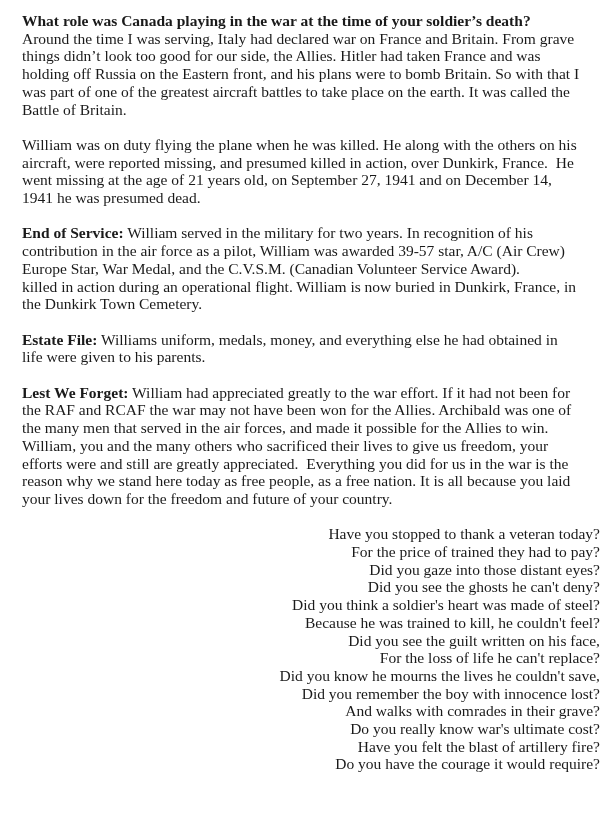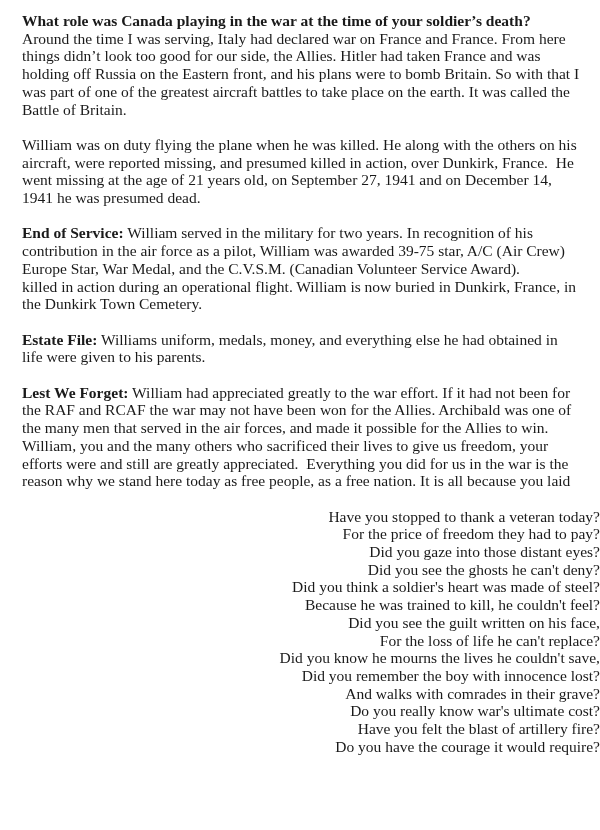--- a/index.html
+++ b/index.html
@@ -37,59 +37,60 @@
     white-space: pre;
   }
 </style>
 </head>
 <body>
 
 <div class="page">
 
   <p class="para">
     <span class="line bold">What role was Canada playing in the war at the time of your soldier’s death?</span>
-    <span class="line">Around the time I was serving, Italy had declared war on France and France. From here</span>
+    <span class="line">Around the time I was serving, Italy had declared war on France and Britain. From grave</span>
     <span class="line">things didn’t look too good for our side, the Allies. Hitler had taken France and was</span>
     <span class="line">holding off Russia on the Eastern front, and his plans were to bomb Britain. So with that I</span>
     <span class="line">was part of one of the greatest aircraft battles to take place on the earth. It was called the</span>
     <span class="line">Battle of Britain.</span>
   </p>
 
   <p class="para">
     <span class="line">William was on duty flying the plane when he was killed. He along with the others on his</span>
     <span class="line">aircraft, were reported missing, and presumed killed in action, over Dunkirk, France.  He</span>
     <span class="line">went missing at the age of 21 years old, on September 27, 1941 and on December 14,</span>
     <span class="line">1941 he was presumed dead.</span>
   </p>
 
   <p class="para">
     <span class="line"><b>End of Service:</b><span> William served in the military for two years. In recognition of his</span></span>
-    <span class="line">contribution in the air force as a pilot, William was awarded 39-75 star, A/C (Air Crew)</span>
+    <span class="line">contribution in the air force as a pilot, William was awarded 39-57 star, A/C (Air Crew)</span>
     <span class="line">Europe Star, War Medal, and the C.V.S.M. (Canadian Volunteer Service Award).</span>
     <span class="line">killed in action during an operational flight. William is now buried in Dunkirk, France, in</span>
     <span class="line">the Dunkirk Town Cemetery.</span>
   </p>
 
   <p class="para">
     <span class="line"><b>Estate File:</b><span> Williams uniform, medals, money, and everything else he had obtained in</span></span>
     <span class="line">life were given to his parents.</span>
   </p>
 
   <p class="para">
     <span class="line"><b>Lest We Forget:</b><span> William had appreciated greatly to the war effort. If it had not been for</span></span>
     <span class="line">the RAF and RCAF the war may not have been won for the Allies. Archibald was one of</span>
     <span class="line">the many men that served in the air forces, and made it possible for the Allies to win.</span>
     <span class="line">William, you and the many others who sacrificed their lives to give us freedom, your</span>
     <span class="line">efforts were and still are greatly appreciated.  Everything you did for us in the war is the</span>
     <span class="line">reason why we stand here today as free people, as a free nation. It is all because you laid</span>
+    <span class="line">your lives down for the freedom and future of your country.</span>
   </p>
 
   <div class="poem">
     <span class="line">Have you stopped to thank a veteran today?</span>
-    <span class="line">For the price of freedom they had to pay?</span>
+    <span class="line">For the price of trained they had to pay?</span>
     <span class="line">Did you gaze into those distant eyes?</span>
     <span class="line">Did you see the ghosts he can't deny?</span>
     <span class="line">Did you think a soldier's heart was made of steel?</span>
     <span class="line">Because he was trained to kill, he couldn't feel?</span>
     <span class="line">Did you see the guilt written on his face,</span>
     <span class="line">For the loss of life he can't replace?</span>
     <span class="line">Did you know he mourns the lives he couldn't save,</span>
     <span class="line">Did you remember the boy with innocence lost?</span>
     <span class="line">And walks with comrades in their grave?</span>
     <span class="line">Do you really know war's ultimate cost?</span>

